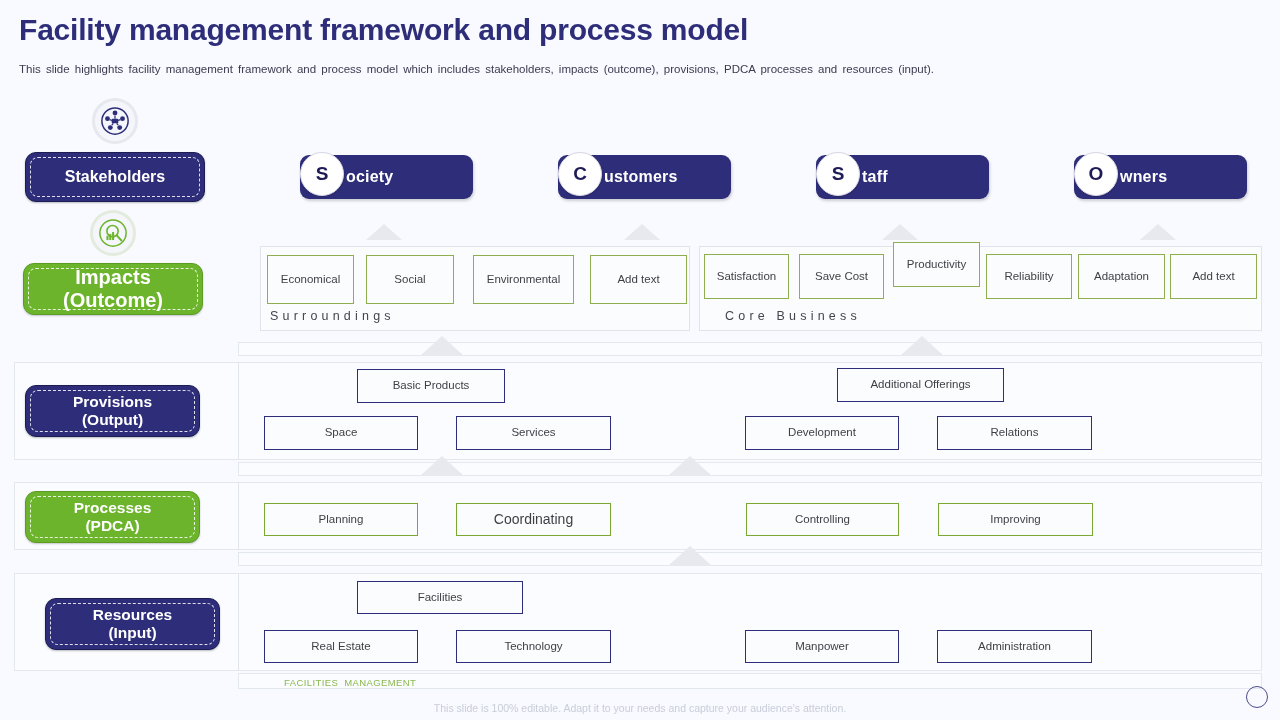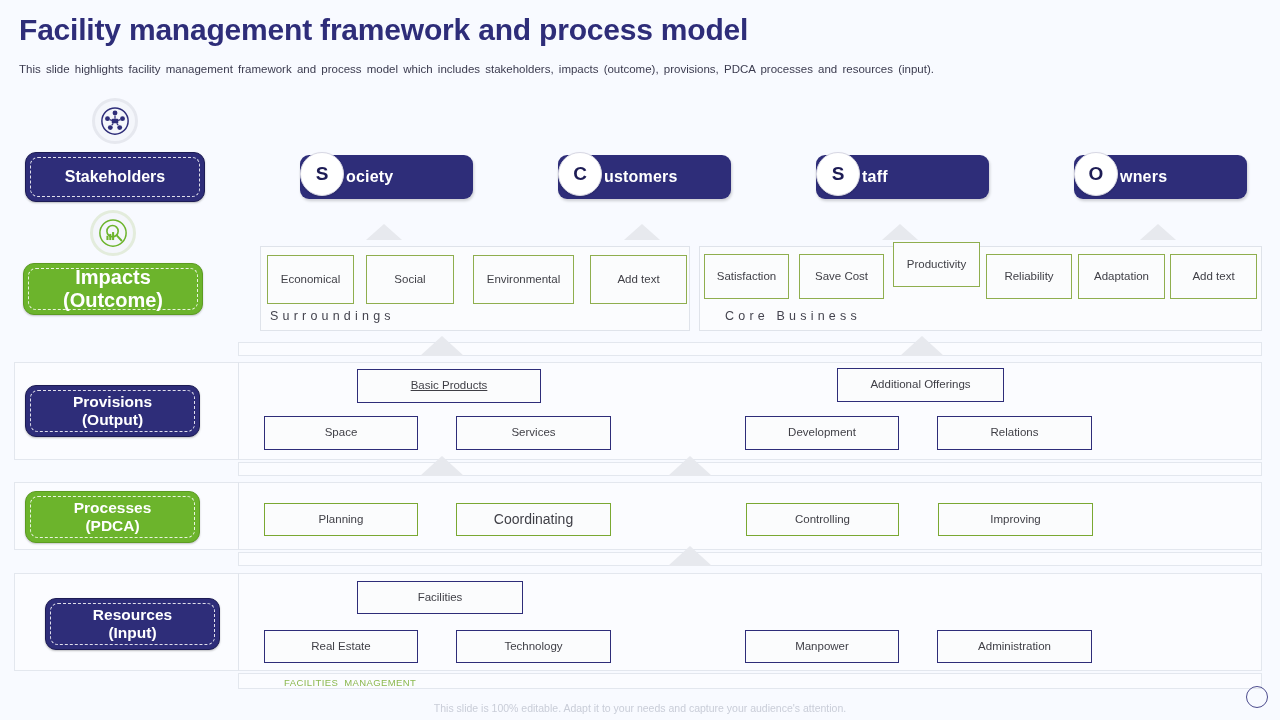--- a/index.html
+++ b/index.html
@@ -200,21 +200,21 @@
 
   <div class="band" style="left:14px;top:362px;width:1248px;height:98px;"></div>
   <div class="vdiv" style="left:238px;top:362px;height:98px;"></div>
   <div class="lpill navy" style="left:25px;top:385px;width:175px;height:52px;font-size:15.5px;">
     <div class="inner"></div>
     <span class="txt">
       <span>Provisions</span><br>
       <span>(Output)</span>
     </span>
   </div>
-  <div class="chip navy" style="left:357px;top:369px;width:184px;height:34px;text-decoration:underline;">Basic Products</div>
+  <div class="chip navy" style="left:357px;top:369px;width:148px;height:34px;">Basic Products</div>
   <div class="chip navy" style="left:837px;top:368px;width:167px;height:34px;">Additional Offerings</div>
   <div class="chip navy" style="left:264px;top:416px;width:154px;height:34px;">Space</div>
   <div class="chip navy" style="left:456px;top:416px;width:155px;height:34px;">Services</div>
   <div class="chip navy" style="left:745px;top:416px;width:154px;height:34px;">Development</div>
   <div class="chip navy" style="left:937px;top:416px;width:155px;height:34px;">Relations</div>
 
   <div class="band" style="left:238px;top:462px;width:1024px;height:14px;"></div>
   <div class="tri" style="left:420px;top:456px;"></div>
   <div class="tri" style="left:668px;top:456px;"></div>
 

